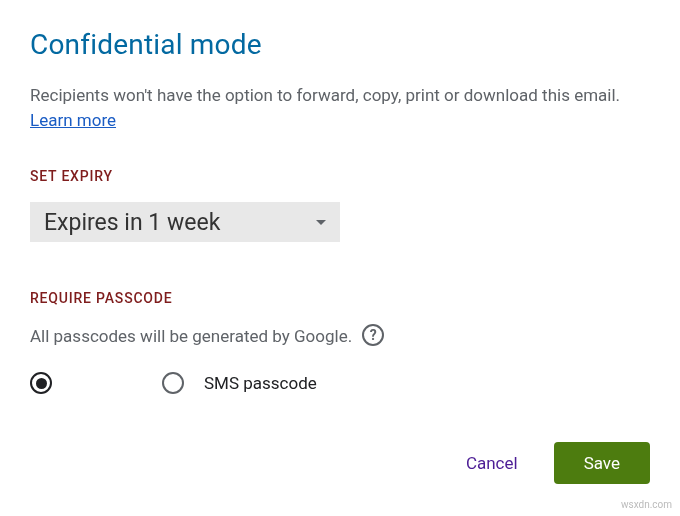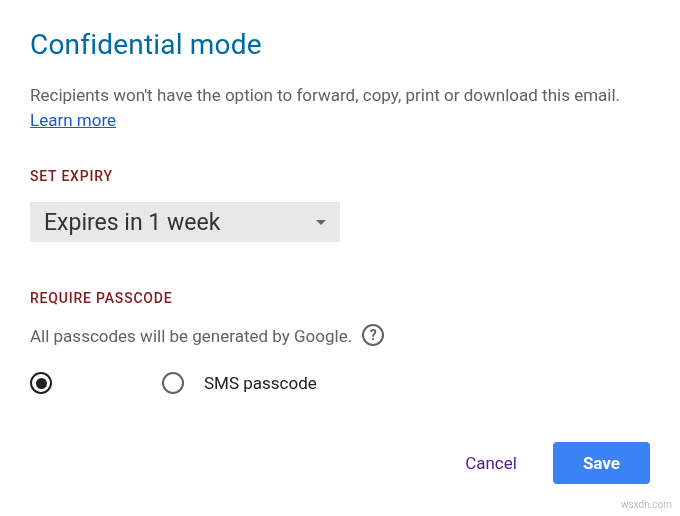--- a/index.html
+++ b/index.html
@@ -132,29 +132,29 @@
     .btn-cancel {
       background: none;
       border: none;
       font-size: 17px;
       color: #4c1d95;
       cursor: pointer;
       padding: 10px 8px;
       font-family: inherit;
     }
     .btn-save {
-      background: #3b82f6;
+      background: #4d7c0f;
       border: none;
       color: #fff;
       font-size: 17px;
       padding: 11px 30px;
       border-radius: 4px;
       cursor: pointer;
       font-family: inherit;
-      font-weight: 700;
+      font-weight: 400;
     }
     .watermark {
       position: absolute;
       bottom: 6px;
       right: 8px;
       font-size: 10px;
       color: #bbb;
     }
   </style>
 </head>

